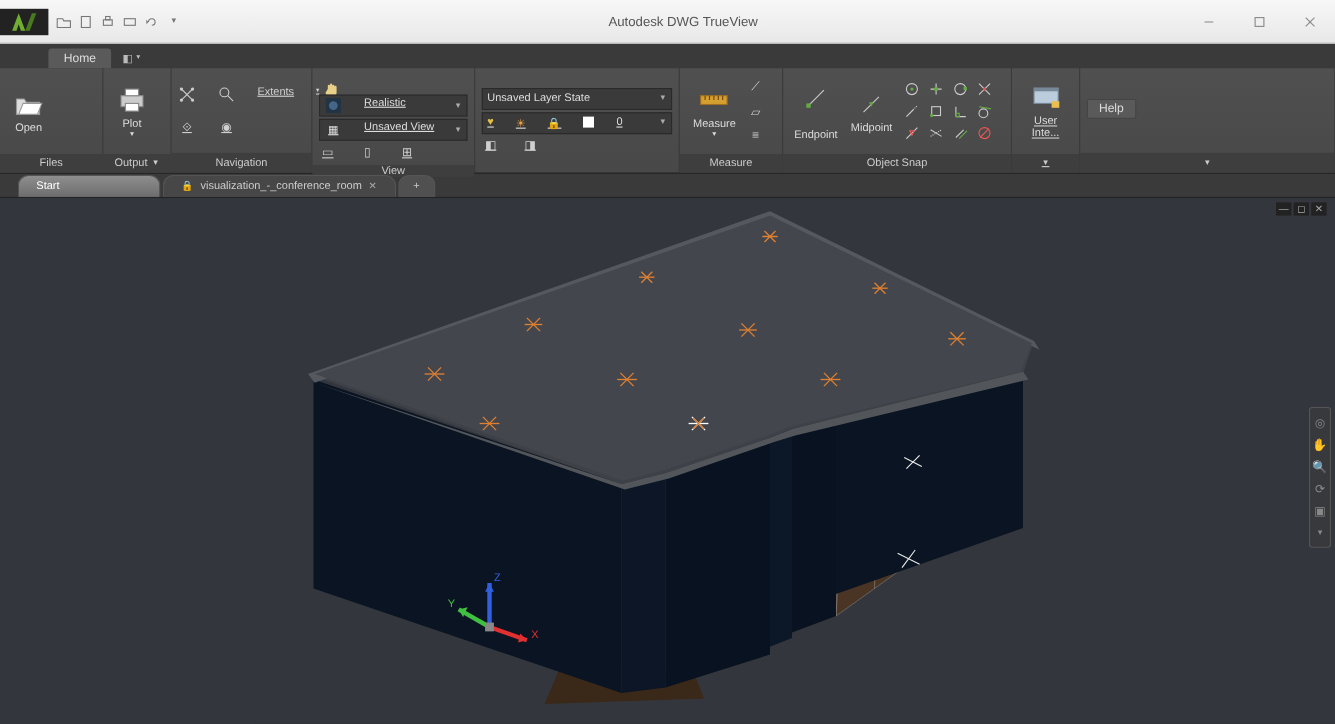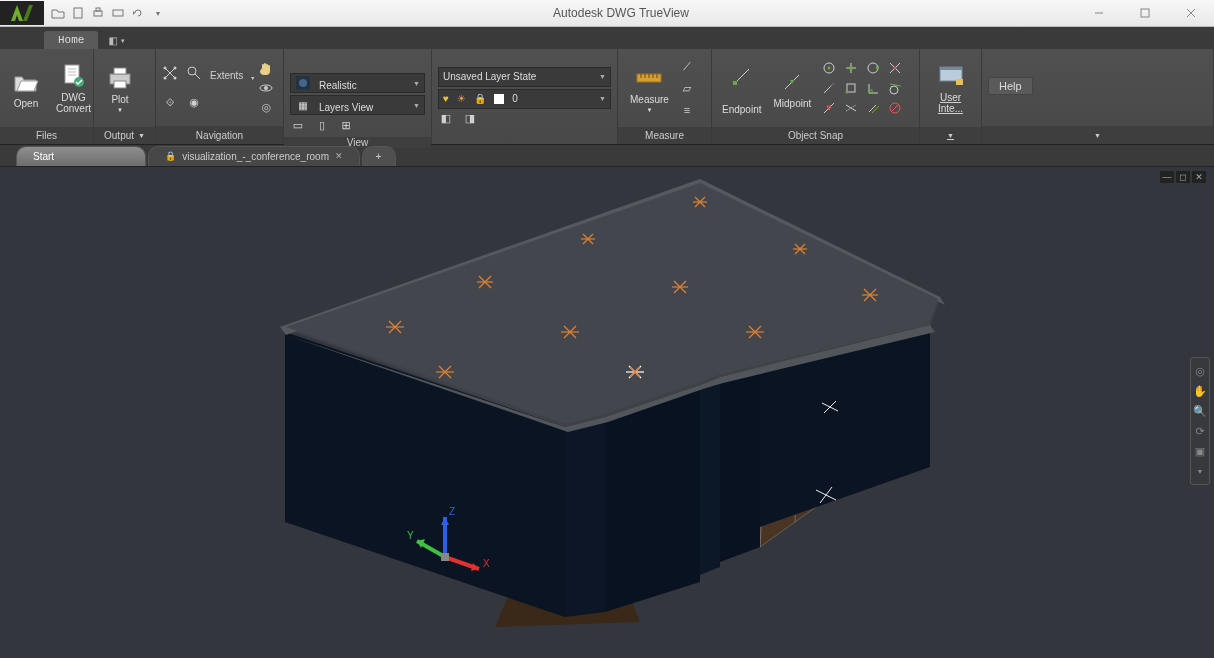--- a/index.html
+++ b/index.html
@@ -1,50 +1,50 @@
 <!DOCTYPE html>
 <html><head>
 <meta charset="utf-8">
 <style>
 * { margin: 0; padding: 0; box-sizing: border-box; font-family: "Segoe UI", Tahoma, sans-serif; }
 body { width: 1214px; height: 658px; background: #2b2b2b; overflow: hidden; font-size: 11px; color: #d0d0d0; }
 
 
-.titlebar { height: 27px; background: linear-gradient(#f7f7f7,#e8e8e8); display: flex; align-items: center; border-bottom: 1px solid #bbb; }
+.titlebar { height: 40px; background: linear-gradient(#f7f7f7,#e8e8e8); display: flex; align-items: center; border-bottom: 1px solid #bbb; }
 .app-logo { width: 44px; height: 24px; background: #222; display:flex; align-items:center; justify-content:center; position:relative; }
 .app-logo svg { width: 26px; height: 20px; }
 .qat { display:flex; gap:4px; margin-left:6px; }
 .qat-btn { width:16px; height:16px; display:flex; align-items:center; justify-content:center; color:#666; }
 .title-center { flex:1; text-align:center; color:#555; font-size:12px; }
 .win-controls { display:flex; gap:0; }
 .win-btn { width:46px; height:24px; display:flex; align-items:center; justify-content:center; color:#888; }
 
 
 .tabrow { height: 22px; background: #3a3a3a; display:flex; align-items:flex-end; padding-left: 44px; }
-.tab { padding: 3px 14px; background:#4a4a4a; color:#ddd; font-size:11px; border-top-left-radius:3px; border-top-right-radius:3px; margin-right:4px;font-family:Liberation Mono, monospace; }
+.tab { padding: 3px 14px; background:#4a4a4a; color:#ddd; font-size:11px; border-top-left-radius:3px; border-top-right-radius:3px; margin-right:4px; }
 .tab.active { background:#5a5a5a; }
 .tab-mini { margin-left: 6px; color:#bbb; font-size:10px; display:flex; align-items:center; gap:2px; padding-bottom:3px;}
 
 
 .ribbon { height: 96px; background: linear-gradient(#505050,#484848); display:flex; border-bottom:1px solid #222; }
 .panel { border-right:1px solid #3a3a3a; display:flex; flex-direction:column; }
 .panel-body { flex:1; display:flex; align-items:center; padding: 4px 6px; gap:4px; }
 .panel-title { height:18px; background:#3e3e3e; text-align:left; font-size:10px; color:#ccc; display:flex; align-items:center; justify-content:center; gap:4px; }
 .panel-title .arrow { font-size:7px; }
 
 .big-btn { display:flex; flex-direction:column; align-items:center; justify-content:center; gap:2px; padding: 2px 6px; height: 70px; color:#ddd; }
 .big-btn .ico { width:28px; height:28px; display:flex; align-items:center; justify-content:center; }
 .big-btn .lbl { font-size:10px; text-align:center; line-height:11px; }
 
 .combo { height:20px; background:#3a3a3a; border:1px solid #2a2a2a; display:flex; align-items:center; padding: 0 4px; color:#ddd; font-size:10px; justify-content:space-between; gap:6px;}
 .combo .dd { font-size:7px; color:#aaa; }
 .icon-swatch { width:16px; height:16px; display:flex; align-items:center; justify-content:center; }
 
 .vcol { display:flex; flex-direction:column; gap:2px; }
-.hrow { display:flex; gap:8px; align-items:flex-end; }
+.hrow { display:flex; gap:20px; align-items:flex-start;text-decoration:underline; }
 .grid-icons { display:grid; grid-template-columns: repeat(4, 20px); gap:2px; }
 .grid-icons .cell { width:20px; height:18px; display:flex; align-items:center; justify-content:center; }
 
 
 .doctabs { height:22px; background:#3a3a3a; display:flex; align-items:center; padding-left:16px; gap:0; border-bottom:1px solid #222;}
 .doctab { height:20px; display:flex; align-items:center; gap:6px; padding:0 16px; font-size:10px; color:#ccc; background:#474747; border-top-left-radius:10px; border-top-right-radius:10px; margin-right:2px; border:1px solid #555; border-bottom:none;}
 .doctab.start { background: linear-gradient(#8e8e8e,#6d6d6d); color:#fff; width:130px; justify-content:flex-start;}
 .doctab .close { font-size:9px; color:#aaa; }
 .doctab.plus { width:28px; justify-content:center; background:#505050; }
 
@@ -134,34 +134,20 @@
   <div class="panel" style="width:94px;">
     <div class="panel-body">
       <div class="big-btn">
         <div class="ico">
             <svg width="26" height="22" viewBox="0 0 26 22">
               <path d="M2 6h7l2 3h12v11H2z" fill="#ddd" stroke="#999"></path>
               <path d="M4 20L8 10h17l-4 10z" fill="#fff" stroke="#999"></path>
             </svg>
           </div>
         <div class="lbl">Open</div>
-      </div>
-      <div class="big-btn">
-        <div class="ico">
-            <svg width="24" height="26" viewBox="0 0 24 26">
-              <rect x="3" y="2" width="14" height="18" fill="#fff" stroke="#999"></rect>
-              <line x1="6" y1="6" x2="14" y2="6" stroke="#bbb"></line>
-              <line x1="6" y1="9" x2="14" y2="9" stroke="#bbb"></line>
-              <line x1="6" y1="12" x2="14" y2="12" stroke="#bbb"></line>
-              <circle cx="17" cy="19" r="5" fill="#4a7"></circle>
-              <path d="M14 19l2 2 4-4" stroke="#fff" fill="none" stroke-width="1.5"></path>
-            </svg>
-          </div>
-        <div class="lbl" style="white-space:pre;">DWG
-Convert</div>
       </div>
     </div>
     <div class="panel-title">Files</div>
   </div>
 
   <div class="panel" style="width:62px;">
     <div class="panel-body">
       <div class="big-btn">
         <div class="ico">
             <svg width="28" height="24" viewBox="0 0 28 24">
@@ -237,21 +223,21 @@
                   <circle cx="7" cy="7" r="4" fill="#468"></circle>
                 </svg>
               </div>
               <span>Realistic</span>
             </div>
           <span class="dd">▼</span>
         </div>
         <div class="combo">
           <div class="hrow">
               <div class="icon-swatch">▦</div>
-              <span>Layers View</span>
+              <span>Unsaved View</span>
             </div>
           <span class="dd">▼</span>
         </div>
         <div class="hrow">
           <div class="icon-swatch">▭</div>
           <div class="icon-swatch">▯</div>
           <div class="icon-swatch">⊞</div>
         </div>
       </div>
     </div>

